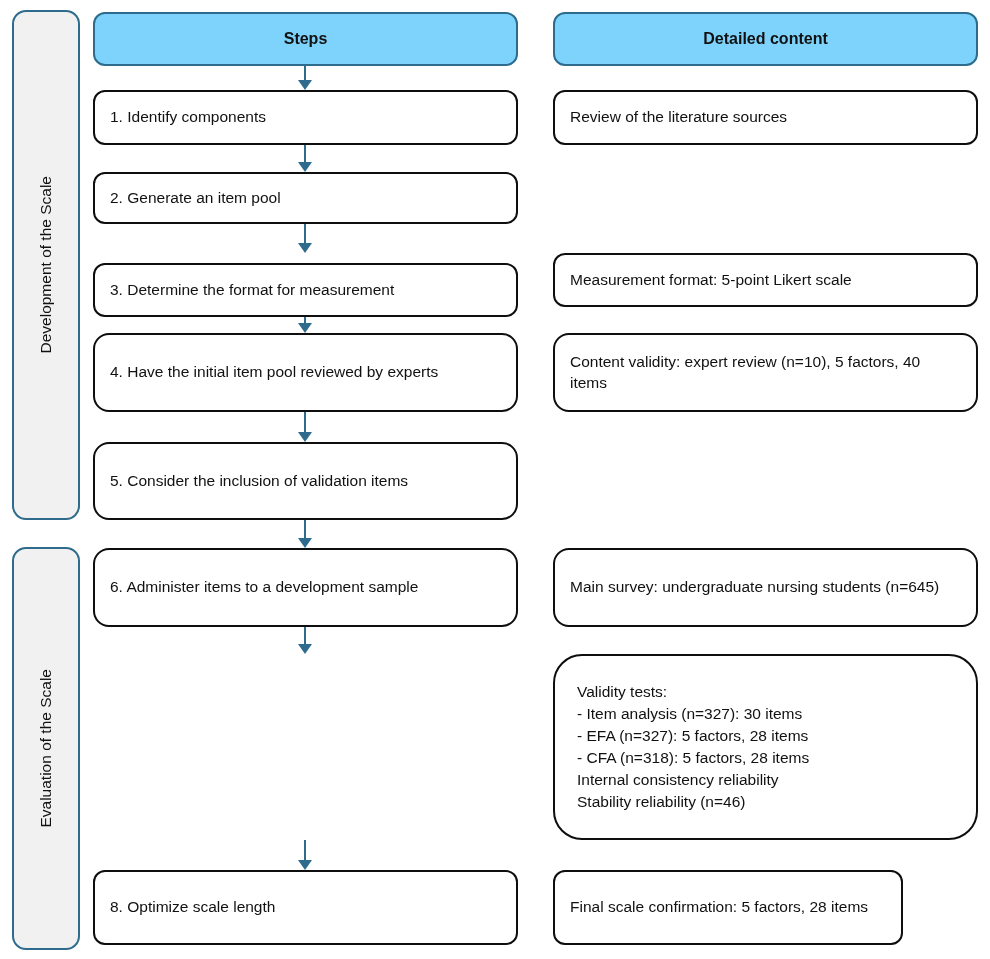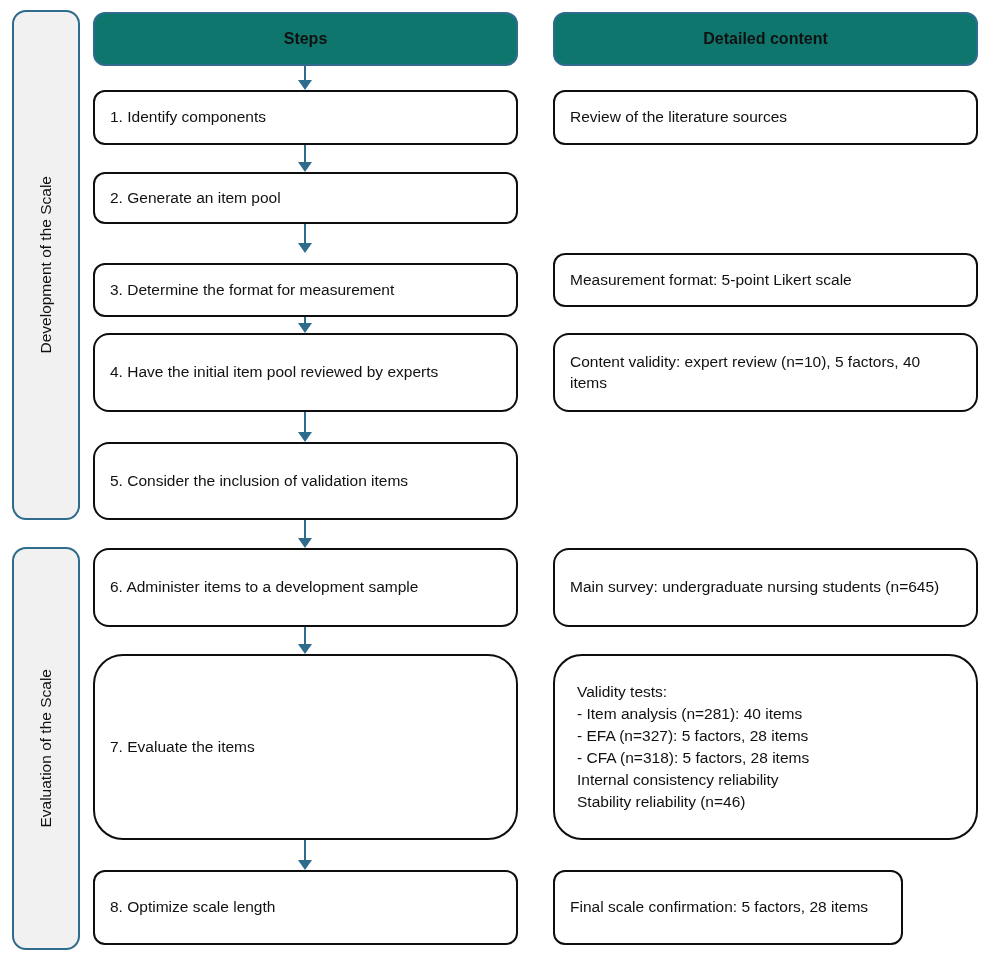--- a/index.html
+++ b/index.html
@@ -17,21 +17,21 @@
     background:#ffffff;
     border:2.5px solid #0e0e0e;
     border-radius:12px;
     display:flex;
     align-items:center;
     padding:6px 20px 6px 15px;
     font-size:15.5px;
     line-height:1.32;
   }
   .hdr {
-    background:#0f766e;
+    background:#7dd3fc;
     border-color:#2e6b8c;
     justify-content:center;
     text-align:center;
     font-weight:bold;
     font-size:16px;
     padding:12px 10px;
   }
   .side {
     background:#f1f1f2;
     border-color:#2e6b8c;
@@ -110,30 +110,29 @@
       <div class="line"></div>
       <div class="head"></div>
     </div>
 
   <div class="box" style="left:93px; top:90px;  width:425px; height:55px;">1. Identify components</div>
   <div class="box" style="left:93px; top:172px; width:425px; height:52px;">2. Generate an item pool</div>
   <div class="box" style="left:93px; top:253px; width:425px; height:54px;margin-top:10px;">3. Determine the format for measurement</div>
   <div class="box r16" style="left:93px; top:333px; width:425px; height:79px; padding-right:60px;">4. Have the initial item pool reviewed by experts</div>
   <div class="box r16" style="left:93px; top:442px; width:425px; height:78px;">5. Consider the inclusion of validation items</div>
   <div class="box r16" style="left:93px; top:548px; width:425px; height:79px;">6. Administer items to a development sample</div>
-  <div class="box r30" style="left:93px; top:654px; width:425px; height:186px;">7. Evaluate the items</div>
   <div class="box" style="left:93px; top:870px; width:425px; height:75px;">8. Optimize scale length</div>
 
   <div class="box" style="left:553px; top:90px;  width:425px; height:55px;">Review of the literature sources</div>
   <div class="box" style="left:553px; top:253px; width:425px; height:54px;">Measurement format: 5-point Likert scale</div>
   <div class="box r16" style="left:553px; top:333px; width:425px; height:79px;">Content validity: expert review (n=10), 5 factors, 40 items</div>
   <div class="box r16" style="left:553px; top:548px; width:425px; height:79px;">Main survey: undergraduate nursing students (n=645)</div>
   <div class="box r30 multi" style="left:553px; top:654px; width:425px; height:186px; padding-left:22px;">
     <div>Validity tests:</div>
-    <div>- Item analysis (n=281): 40 items</div>
+    <div>- Item analysis (n=327): 30 items</div>
     <div>- EFA (n=327): 5 factors, 28 items</div>
     <div>- CFA (n=318): 5 factors, 28 items</div>
     <div>Internal consistency reliability</div>
     <div>Stability reliability (n=46)</div>
   </div>
   <div class="box" style="left:553px; top:870px; width:350px; height:75px;">Final scale confirmation: 5 factors, 28 items</div>
 
 </div>
 
 </body></html>

